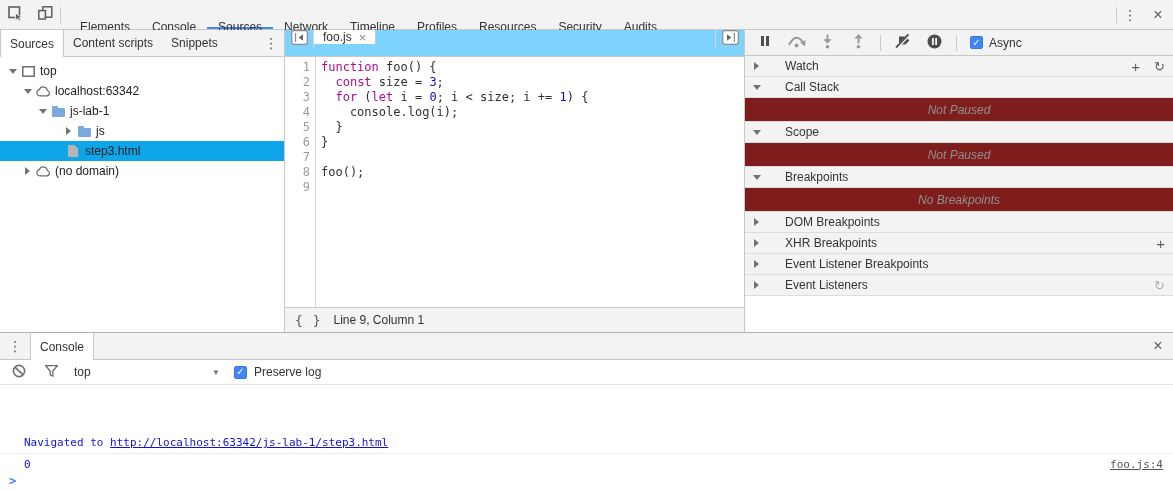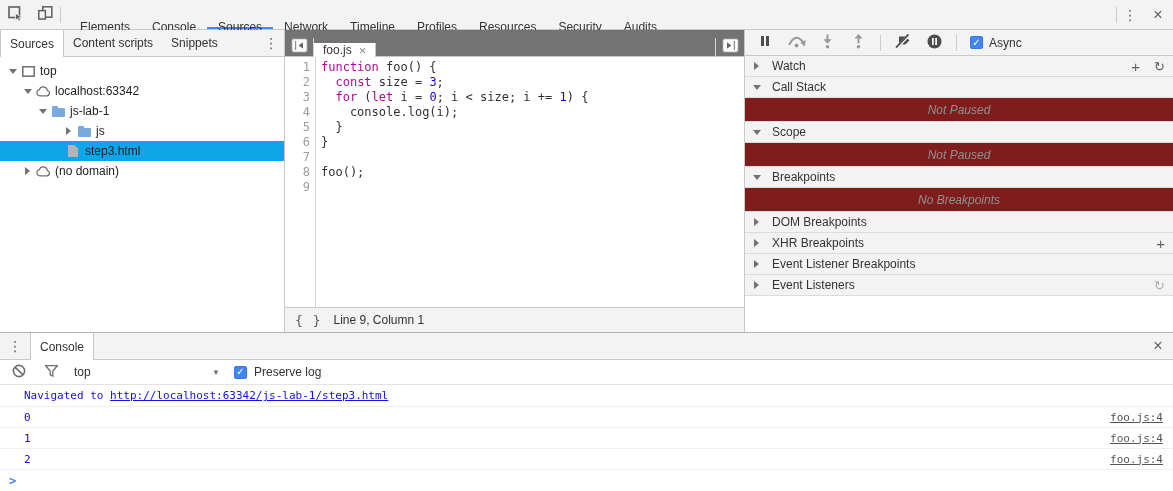--- a/index.html
+++ b/index.html
@@ -44,21 +44,21 @@
   .expander { width:13px; flex:0 0 13px; display:flex; align-items:center; justify-content:center; }
   .tri-down { width:0; height:0; border-left:4px solid transparent; border-right:4px solid transparent; border-top:5px solid #727272; }
   .tri-right{ width:0; height:0; border-top:4px solid transparent; border-bottom:4px solid transparent; border-left:5px solid #727272; }
   .tree-ic { width:18px; flex:0 0 18px; display:flex; align-items:center; justify-content:center; margin-right:3px; }
   .folder-ic { width:13px; height:9px; background:#7aa9dd; border-radius:1px; position:relative; margin-top:2px; }
   .folder-ic::before { content:""; position:absolute; top:-2px; left:0; width:6px; height:2px; background:#7aa9dd; border-radius:1px 1px 0 0; }
   .file-ic { width:10px; height:12px; background:#b5b5b5; clip-path:polygon(0 0,62% 0,100% 28%,100% 100%,0 100%); }
   .tree-label { color:#222; }
 
   
-  .editor-tabbar { height:27px; flex:0 0 27px; background:#737373; border-bottom:1px solid #c9c9c9; display:flex; align-items:flex-end; }
+  .editor-tabbar { height:27px; flex:0 0 27px; background:#7dd3fc; border-bottom:1px solid #c9c9c9; display:flex; align-items:flex-start; }
   .nav-btn { width:29px; display:flex; align-items:center; justify-content:center; }
   .nav-btn.left { border-right:1px solid #d5d5d5; }
   .nav-btn.right{ border-left:1px solid #d5d5d5; margin-left:auto; }
   .editor-tab { display:flex; align-items:center; gap:7px; padding:0 9px; background:#fff;
                 border-right:1px solid #c9c9c9; margin-bottom:-1px; }
   .tab-close { color:#888; font-size:13px; line-height:1; }
   .code-area { flex:1; display:flex; font-family:"DejaVu Sans Mono", monospace; font-size:12px; line-height:15px; overflow:hidden; }
   .gutter { width:31px; flex:0 0 31px; text-align:right; padding:3px 5px 0 0; color:#9c9c9c; border-right:1px solid #d5d5d5; }
   .gutter div { height:15px; }
   .code-lines { flex:1; padding:3px 0 0 5px; white-space:pre; color:#303030; }
@@ -70,41 +70,41 @@
   .pp-icon { font-family:"DejaVu Sans Mono",monospace; font-size:13px; color:#5a5a5a; letter-spacing:1px; }
 
   
   .dbg-toolbar { height:26px; flex:0 0 26px; background:#f3f3f3; border-bottom:1px solid #c9c9c9;
                  display:flex; align-items:center; padding:0 11px; gap:13px; }
   .dbg-btn { display:flex; align-items:center; justify-content:center; width:18px; }
   .async-wrap { display:flex; align-items:center; gap:6px; }
   .cb { width:13px; height:13px; background:#4285f4; border:1px solid #3a78dc; border-radius:2px;
         display:flex; align-items:center; justify-content:center; color:#fff; font-size:10px; line-height:1; }
   .sections { flex:1; background:#fff; overflow:hidden; }
-  .section-header { height:21px; display:flex; align-items:center; gap:9px; padding:0 8px 0 5px;
+  .section-header { height:21px; display:flex; align-items:center; gap:22px; padding:0 8px 0 5px;
                     background:#f3f3f3; border-bottom:1px solid #dcdcdc; color:#333; }
   .section-content { height:24px; display:flex; align-items:center; justify-content:center;
                      font-style:italic; color:#8f8f8f; border-bottom:1px solid #dcdcdc; background:#7f1d1d; }
   .section-actions { margin-left:auto; display:flex; align-items:center; gap:14px; }
   .act-plus { font-size:15px; color:#5f5f5f; line-height:1; }
   .act-refresh { font-size:13px; color:#5f5f5f; line-height:1; }
   .act-refresh.light { color:#b0b0b0; }
 
   
   .console-panel { height:159px; flex:0 0 159px; border-top:1px solid #b3b3b3; display:flex; flex-direction:column; background:#fff; }
   .console-tabbar { height:27px; flex:0 0 27px; background:#f3f3f3; border-bottom:1px solid #c9c9c9; display:flex; align-items:stretch; }
   .console-tabbar .kebab { width:30px; }
   .console-toolbar { height:25px; flex:0 0 25px; border-bottom:1px solid #e3e3e3; display:flex; align-items:center;
                      padding:0 10px; gap:14px; background:#fff; }
   .ctx-select { width:146px; display:flex; align-items:center; justify-content:space-between; color:#333; }
   .ctx-arrow { font-size:8px; color:#6e6e6e; }
   .pl-wrap { display:flex; align-items:center; gap:7px; }
   .console-messages { flex:1; font-family:"DejaVu Sans Mono", monospace; font-size:11px; overflow:hidden; }
   .msg-row { min-height:21px; display:flex; align-items:center; border-bottom:1px solid #f0f0f0; padding:0 10px 0 24px; }
-  .msg-row:first-child { min-height:22px; }
+  .msg-row:first-child { min-height:22px;margin-top:47px; }
   .msg-main { flex:1; white-space:pre; }
   .msg-nav { color:#1212dd; }
   .msg-nav a { color:#1212dd; text-decoration:underline; }
   .msg-num { color:#1c00cf; }
   .msg-source { color:#545454; text-decoration:underline; }
   .prompt-row { height:20px; display:flex; align-items:center; padding-left:9px;
                 font-family:"DejaVu Sans Mono",monospace; font-size:12px; font-weight:bold; color:#3e7ef5; }
 </style>
 </head>
 <body>

